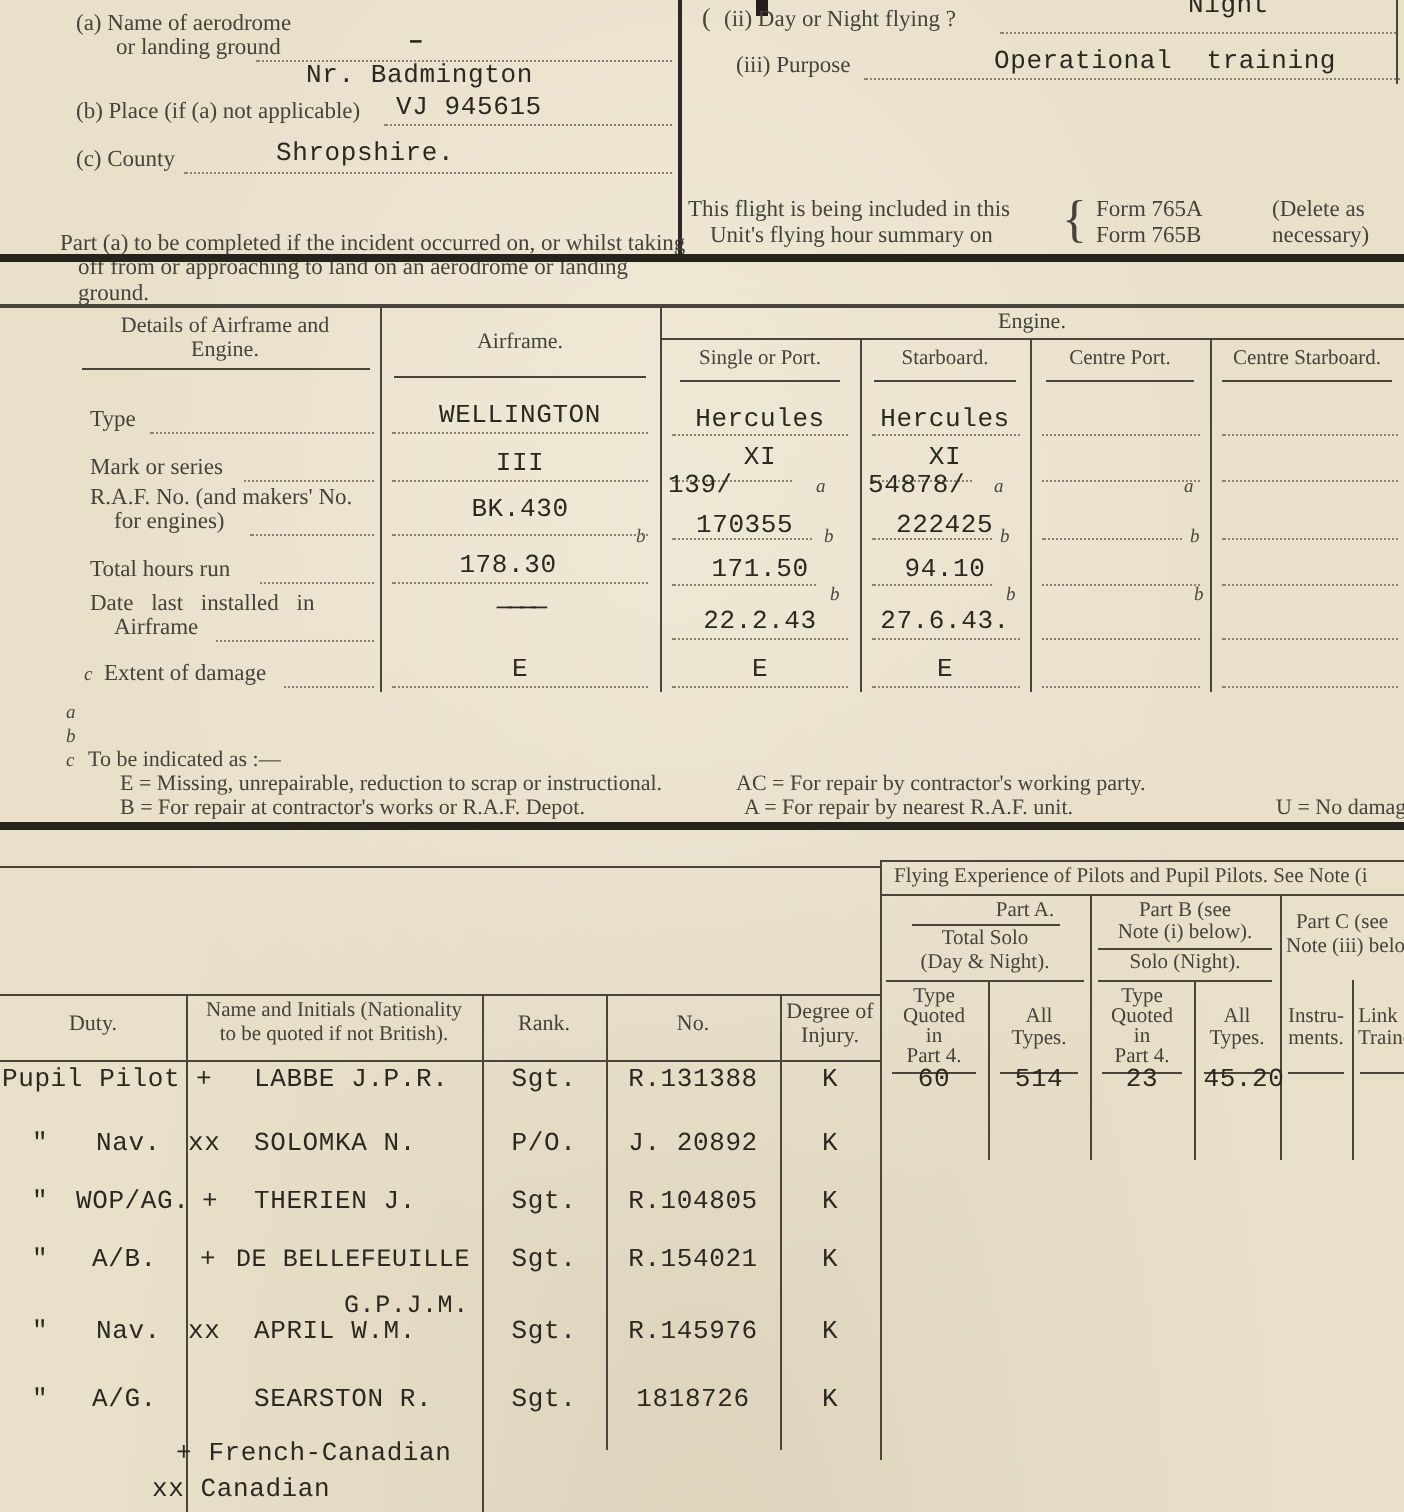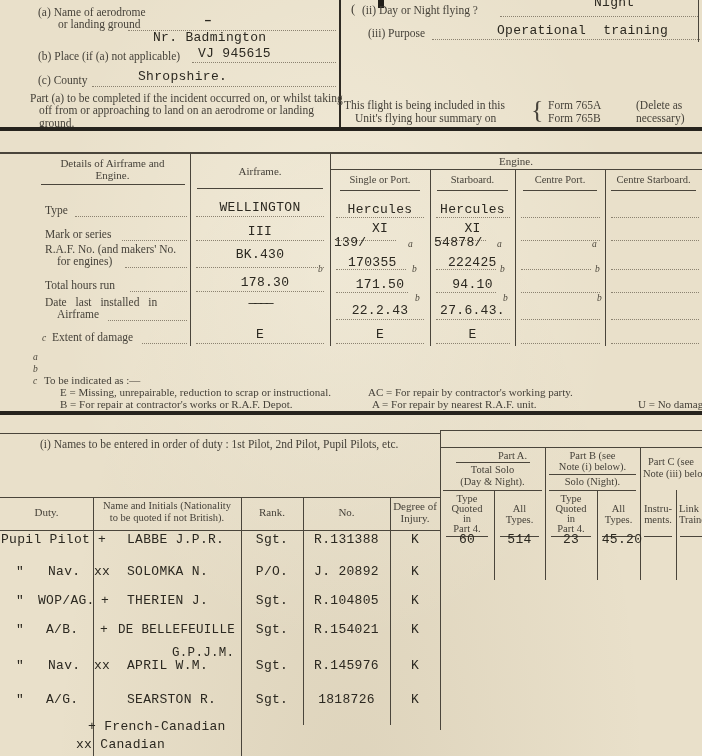--- a/index.html
+++ b/index.html
@@ -25,21 +25,21 @@
   .caps{font-variant:small-caps;letter-spacing:.6px;font-weight:bold;color:#3d3930;}
   .tw{font-family:"Liberation Mono","DejaVu Sans Mono",monospace;font-size:13px;color:var(--tink);letter-spacing:.3px;}
   .tw12{font-size:12.5px;}
   .c{text-align:center;white-space:nowrap;}
   .hl{position:absolute;background:var(--line);height:1px;}
   .hl15{height:1.5px;}
   .hl3{height:3.5px;background:#26231d;}
   .vl{position:absolute;background:var(--line);width:1px;}
   .vl2{width:1.8px;background:#2e2a23;}
   .dot{position:absolute;height:0;border-bottom:1.4px dotted var(--dot);}
-  .wrap{white-space:normal;}
+  .wrap{white-space:normal;margin-top:24px;}
   .mk{font-style:italic;font-size:9.5px;font-family:"Liberation Serif",serif;color:#4c473c;}
 </style>
 </head>
 <body>
 
 <div class="page">
 
   <div class="vl vl2" style="left:339px;top:0;height:128px"></div>
   <div class="vl" style="left:698px;top:0;height:42px"></div>
   <div style="position:absolute;left:378px;top:0;width:6px;height:8px;background:#221f1a"></div>
@@ -136,21 +136,21 @@
   <span class="t mk" style="left:592px;top:239px">a</span>
   <span class="t mk" style="left:595px;top:264px">b</span>
   <div class="dot" style="left:196px;top:267px;width:128px"></div>
   <div class="dot" style="left:336px;top:269px;width:70px"></div>
   <div class="dot" style="left:436px;top:269px;width:60px"></div>
   <div class="dot" style="left:521px;top:269px;width:70px"></div>
   <div class="dot" style="left:611px;top:269px;width:88px"></div>
 
   <span class="t p" style="left:45px;top:279px">Total hours run</span>
   <div class="dot" style="left:130px;top:291px;width:57px"></div>
-  <span class="t tw c" style="left:195px;top:276px;width:140px">178.30</span>
+  <span class="t tw c" style="left:184px;top:276px;width:140px">178.30</span>
   <span class="t tw c" style="left:330px;top:278px;width:100px">171.50</span>
   <span class="t tw c" style="left:430px;top:278px;width:85px">94.10</span>
   <span class="t mk" style="left:415px;top:293px">b</span>
   <span class="t mk" style="left:503px;top:293px">b</span>
   <span class="t mk" style="left:597px;top:293px">b</span>
   <div class="dot" style="left:196px;top:291px;width:128px"></div>
   <div class="dot" style="left:336px;top:292px;width:72px"></div>
   <div class="dot" style="left:436px;top:292px;width:60px"></div>
   <div class="dot" style="left:521px;top:292px;width:79px"></div>
   <div class="dot" style="left:611px;top:292px;width:88px"></div>
@@ -185,24 +185,24 @@
   <span class="t p11" style="left:60px;top:386px">E = Missing, unrepairable, reduction to scrap or instructional.</span>
   <span class="t p11" style="left:60px;top:398px">B = For repair at contractor's works or R.A.F. Depot.</span>
   <span class="t p11" style="left:368px;top:386px">AC = For repair by contractor's working party.</span>
   <span class="t p11" style="left:372px;top:398px">A = For repair by nearest R.A.F. unit.</span>
   <span class="t p11" style="left:638px;top:398px">U = No damage</span>
 
   <div class="hl hl3" style="left:0;top:411px;width:702px"></div>
 
   <div class="hl" style="left:0;top:433px;width:440px"></div>
 
-  <span class="t p" style="left:40px;top:438px">(i) Names to be entered in order of duty : 1st Pilot, 2nd Pilot, Pupil Pilots, etc.</span>
 
   <div class="hl" style="left:440px;top:430px;width:262px"></div>
   <div class="vl" style="left:440px;top:430px;height:300px"></div>
+  <span class="t p10" style="left:447px;top:433px">Flying Experience of Pilots and Pupil Pilots. See Note (i</span>
   <div class="hl" style="left:440px;top:447px;width:262px"></div>
 
   <span class="t p10 c" style="left:460px;top:450px;width:105px">Part A.</span>
   <div class="hl" style="left:456px;top:462px;width:74px"></div>
   <span class="t p10 c" style="left:440px;top:464px;width:105px">Total Solo</span>
   <span class="t p10 c" style="left:440px;top:476px;width:105px">(Day &amp; Night).</span>
   <div class="hl" style="left:443px;top:490px;width:99px"></div>
 
   <span class="t p10 c" style="left:545px;top:450px;width:95px">Part B (see</span>
   <span class="t p10 c" style="left:545px;top:461px;width:95px">Note (i) below).</span>

